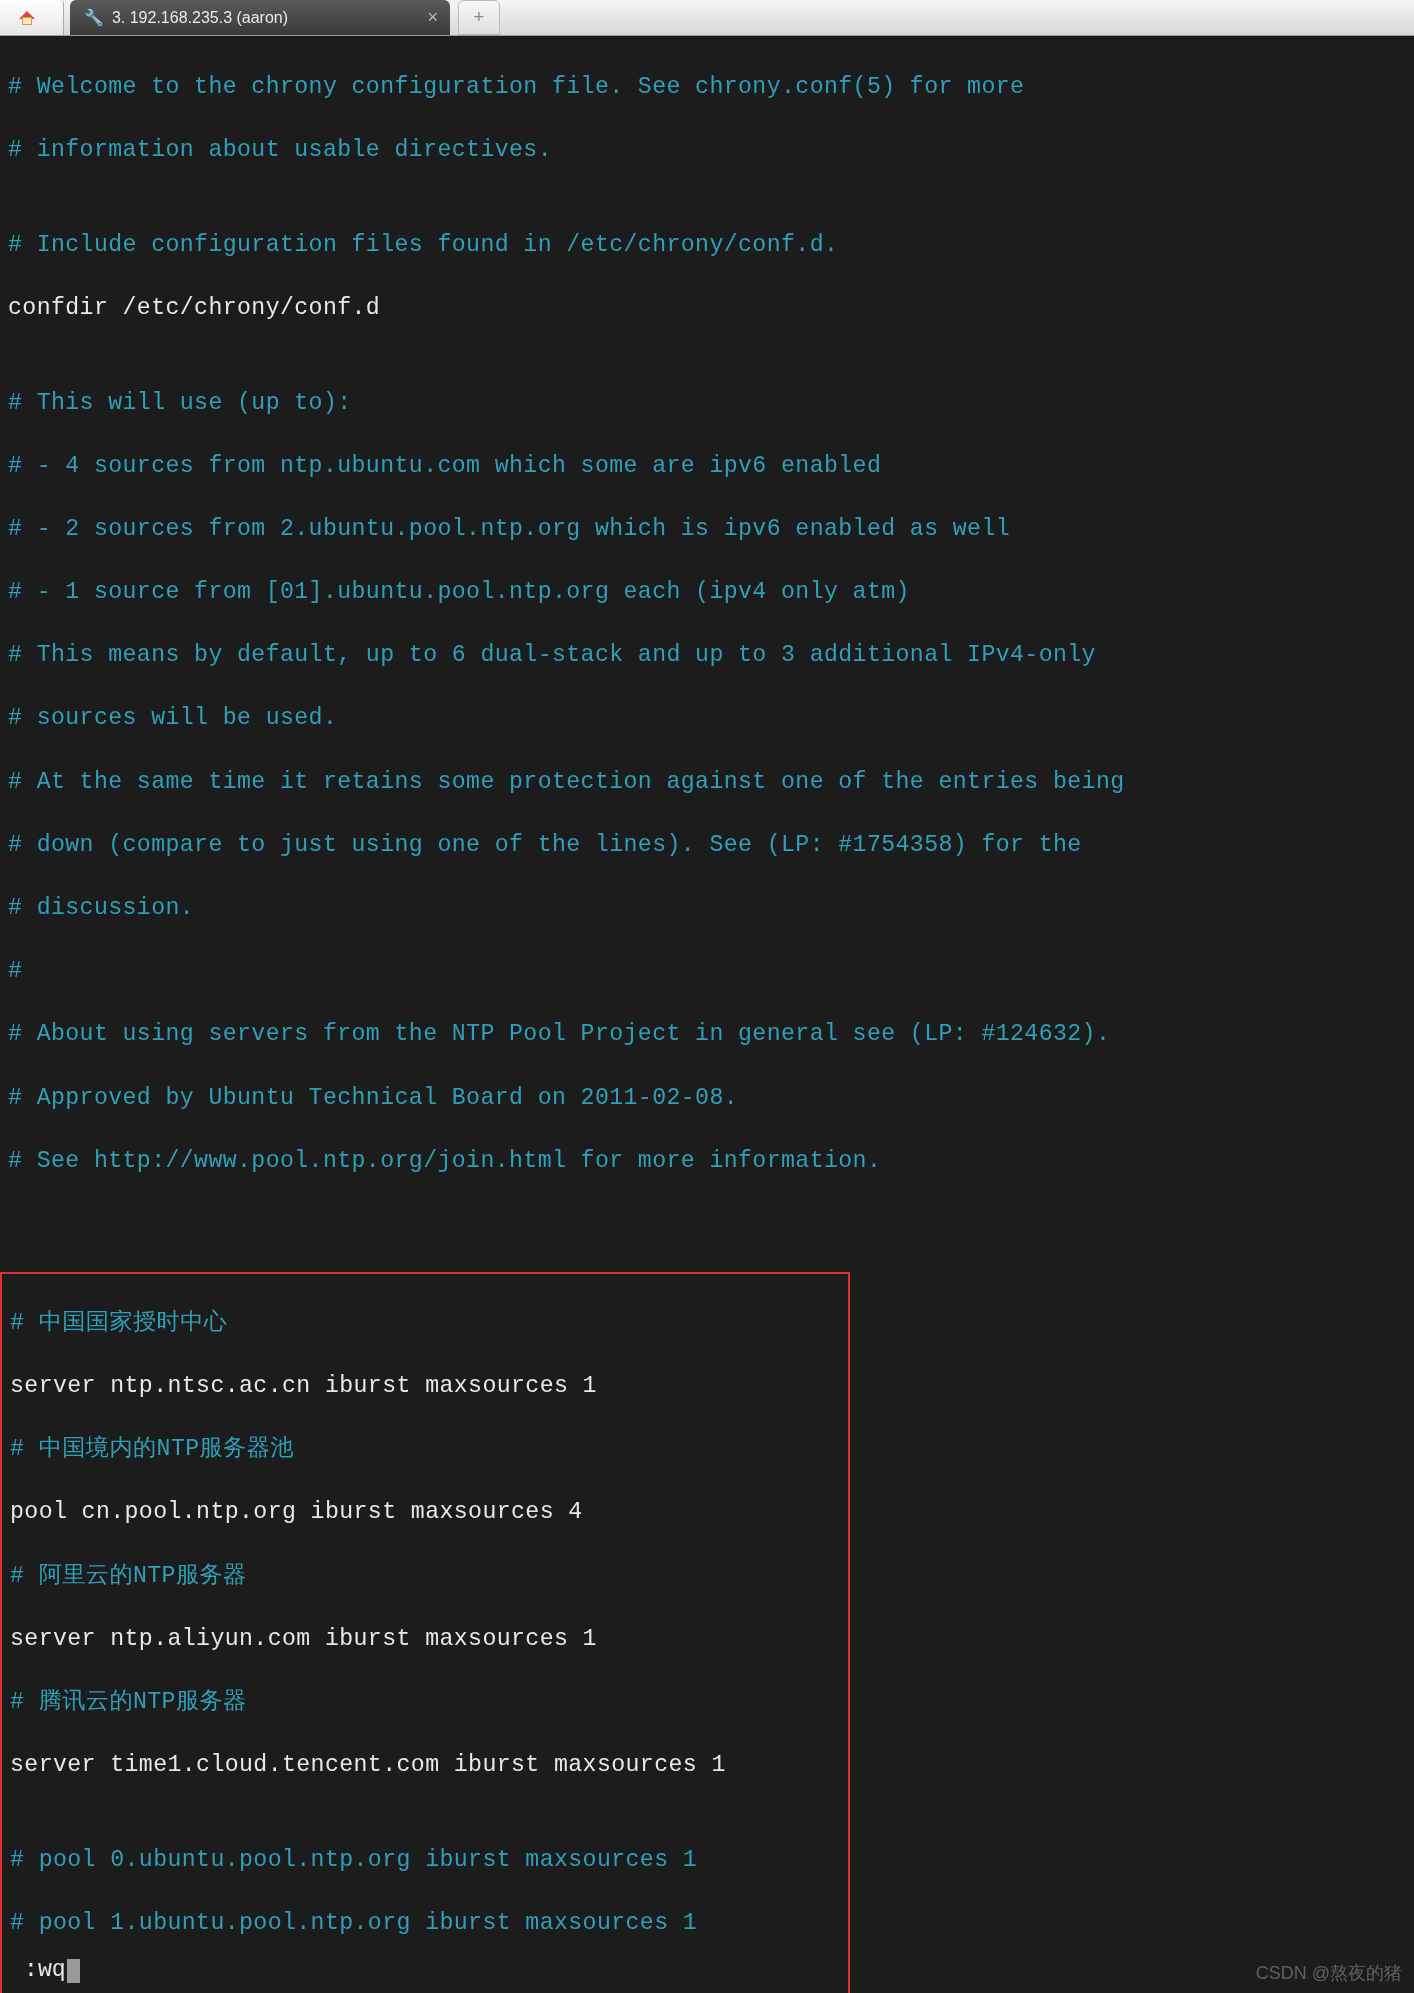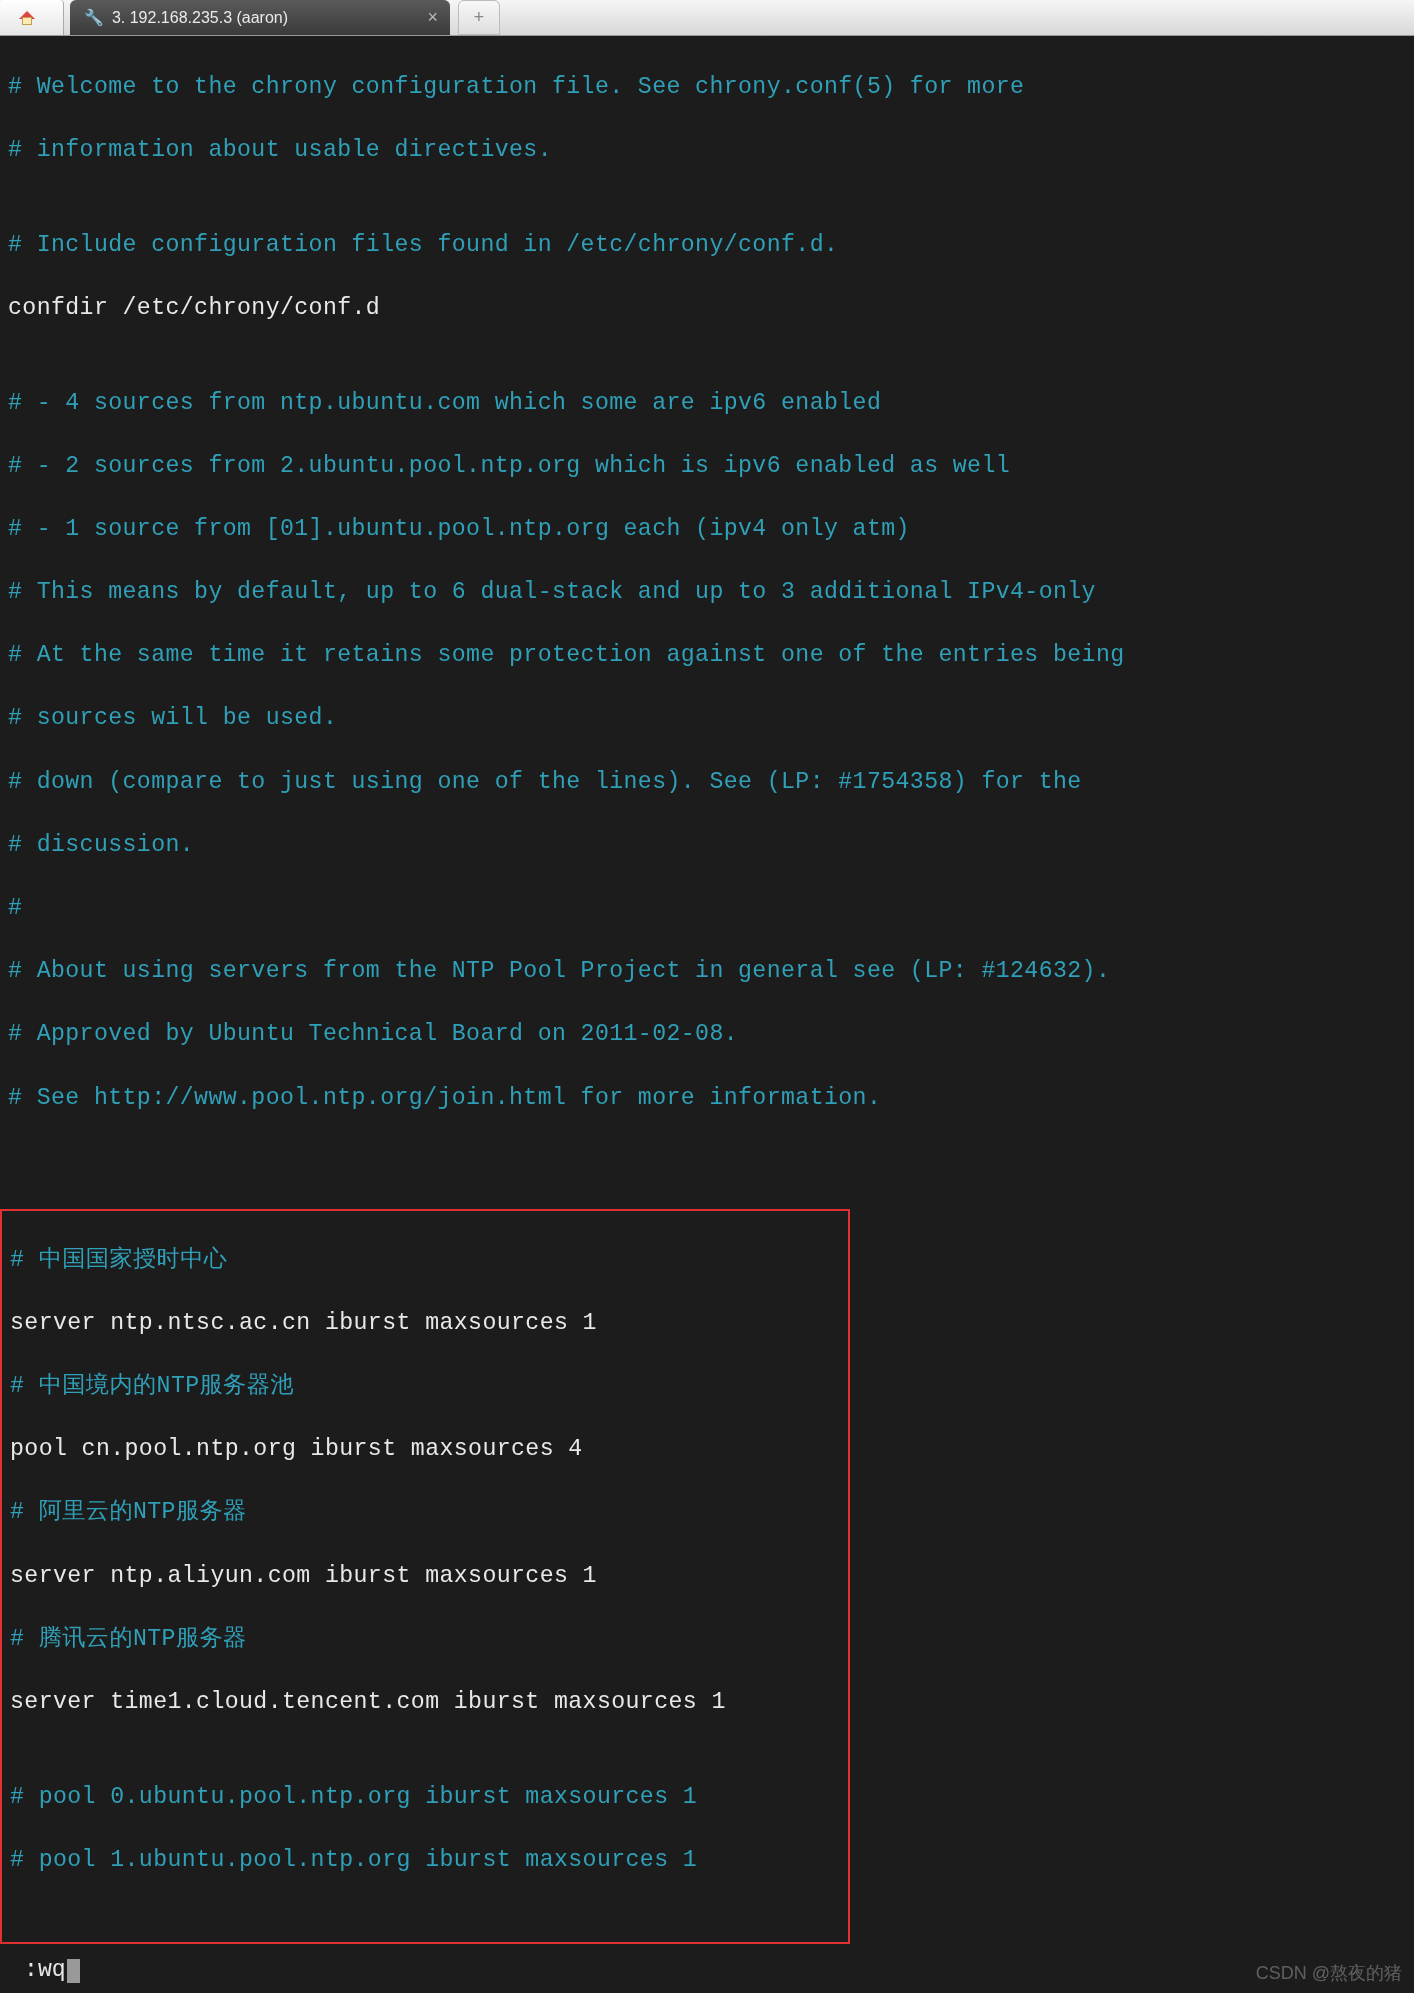--- a/index.html
+++ b/index.html
@@ -153,26 +153,27 @@
   </div>
 </div>
 
 <div class="terminal">
 <div class="line comment"># Welcome to the chrony configuration file. See chrony.conf(5) for more</div>
 <div class="line comment"># information about usable directives.</div>
 <div class="line"></div>
 <div class="line comment"># Include configuration files found in /etc/chrony/conf.d.</div>
 <div class="line plain">confdir /etc/chrony/conf.d</div>
 <div class="line"></div>
+<div class="line comment"># This will use (up to):</div>
 <div class="line comment"># - 4 sources from ntp.ubuntu.com which some are ipv6 enabled</div>
 <div class="line comment"># - 2 sources from 2.ubuntu.pool.ntp.org which is ipv6 enabled as well</div>
 <div class="line comment"># - 1 source from [01].ubuntu.pool.ntp.org each (ipv4 only atm)</div>
 <div class="line comment"># This means by default, up to 6 dual-stack and up to 3 additional IPv4-only</div>
+<div class="line comment"># sources will be used.</div>
 <div class="line comment"># At the same time it retains some protection against one of the entries being</div>
-<div class="line comment"># sources will be used.</div>
 <div class="line comment"># down (compare to just using one of the lines). See (LP: #1754358) for the</div>
 <div class="line comment"># discussion.</div>
 <div class="line comment">#</div>
 <div class="line comment"># About using servers from the NTP Pool Project in general see (LP: #124632).</div>
 <div class="line comment"># Approved by Ubuntu Technical Board on 2011-02-08.</div>
 <div class="line comment"># See http://www.pool.ntp.org/join.html for more information.</div>
 <div class="line"></div>
 
 <div class="red-box">
 <div class="line comment"># 中国国家授时中心</div>

